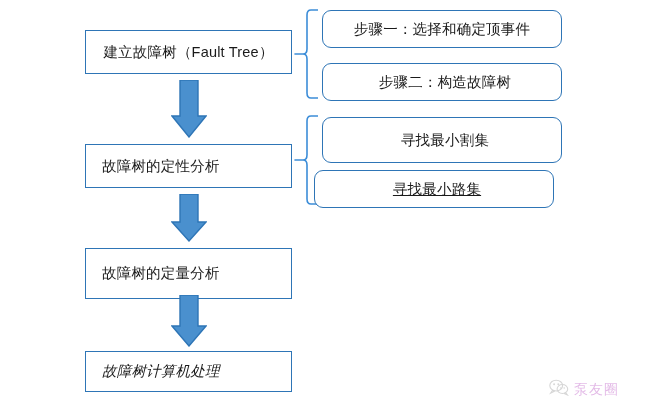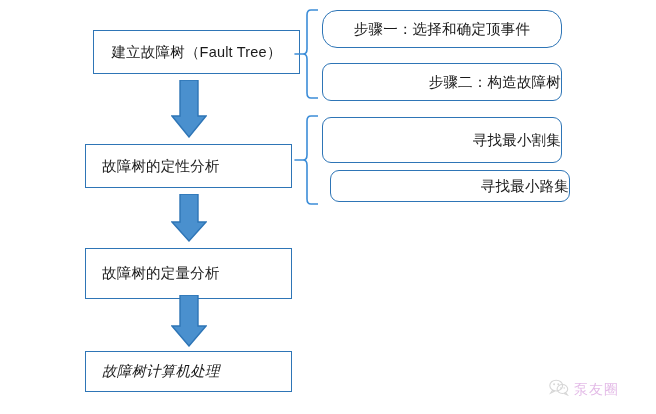--- a/index.html
+++ b/index.html
@@ -42,31 +42,30 @@
 
   
   .sub-box {
     position: absolute;
     box-sizing: border-box;
     border: 1.5px solid #2E75B6;
     border-radius: 9px;
     background: #ffffff;
     display: flex;
     align-items: center;
-    justify-content: flex-end;
+    justify-content: center;
     padding-left: 6px;
     color: #1a1a1a;
     font-size: 14.5px;
     letter-spacing: 0.2px;
     white-space: nowrap;
   }
   .sub-box.centered {
     justify-content: center;
     padding-left: 0;
-    border-radius: 15px;
   }
 
   
   .arrow {
     position: absolute;
   }
 
   
   .brace {
     position: absolute;
@@ -86,21 +85,21 @@
     color: #a21caf;
     letter-spacing: 1px;
     font-family: Liberation Sans, sans-serif;
   }
 </style>
 </head>
 <body>
 
 <div id="canvas">
 
-  <div class="proc-box centered" style="left:85px; top:30px; width:207px; height:44px;margin-left:8px;">
+  <div class="proc-box centered" style="left:85px; top:30px; width:207px; height:44px;">
     <span>建立故障树（Fault Tree）</span>
   </div>
 
   <div class="proc-box" style="left:85px; top:144px; width:207px; height:44px;">
     <span>故障树的定性分析</span>
   </div>
 
   <div class="proc-box" style="left:85px; top:248px; width:207px; height:51px;">
     <span>故障树的定量分析</span>
   </div>
@@ -144,21 +143,21 @@
   </div>
 
   <div class="sub-box" style="left:322px; top:63px; width:240px; height:38px;">
     <span>步骤二：构造故障树</span>
   </div>
 
   <div class="sub-box" style="left:322px; top:117px; width:240px; height:46px;">
     <span>寻找最小割集</span>
   </div>
 
-  <div class="sub-box" style="left:330px; top:170px; width:240px; height:32px;">
+  <div class="sub-box" style="left:314px; top:170px; width:240px; height:38px;text-decoration:underline;">
     <span>寻找最小路集</span>
   </div>
 
   <div class="watermark" style="left:549px; top:379px;">
     <span>
       <svg width="20" height="17" viewBox="0 0 20 17">
         <ellipse cx="7.2" cy="6.6" rx="6.4" ry="5.4" fill="none" stroke="#7a7a7a" stroke-width="1.1"></ellipse>
         <path d="M3.6,11.2 L1.6,14.2 L5.2,12.5 Z" fill="none" stroke="#7a7a7a" stroke-width="1.1"></path>
         <circle cx="5.1" cy="5.2" r="0.95" fill="#7a7a7a"></circle>
         <circle cx="9.3" cy="5.2" r="0.95" fill="#7a7a7a"></circle>

